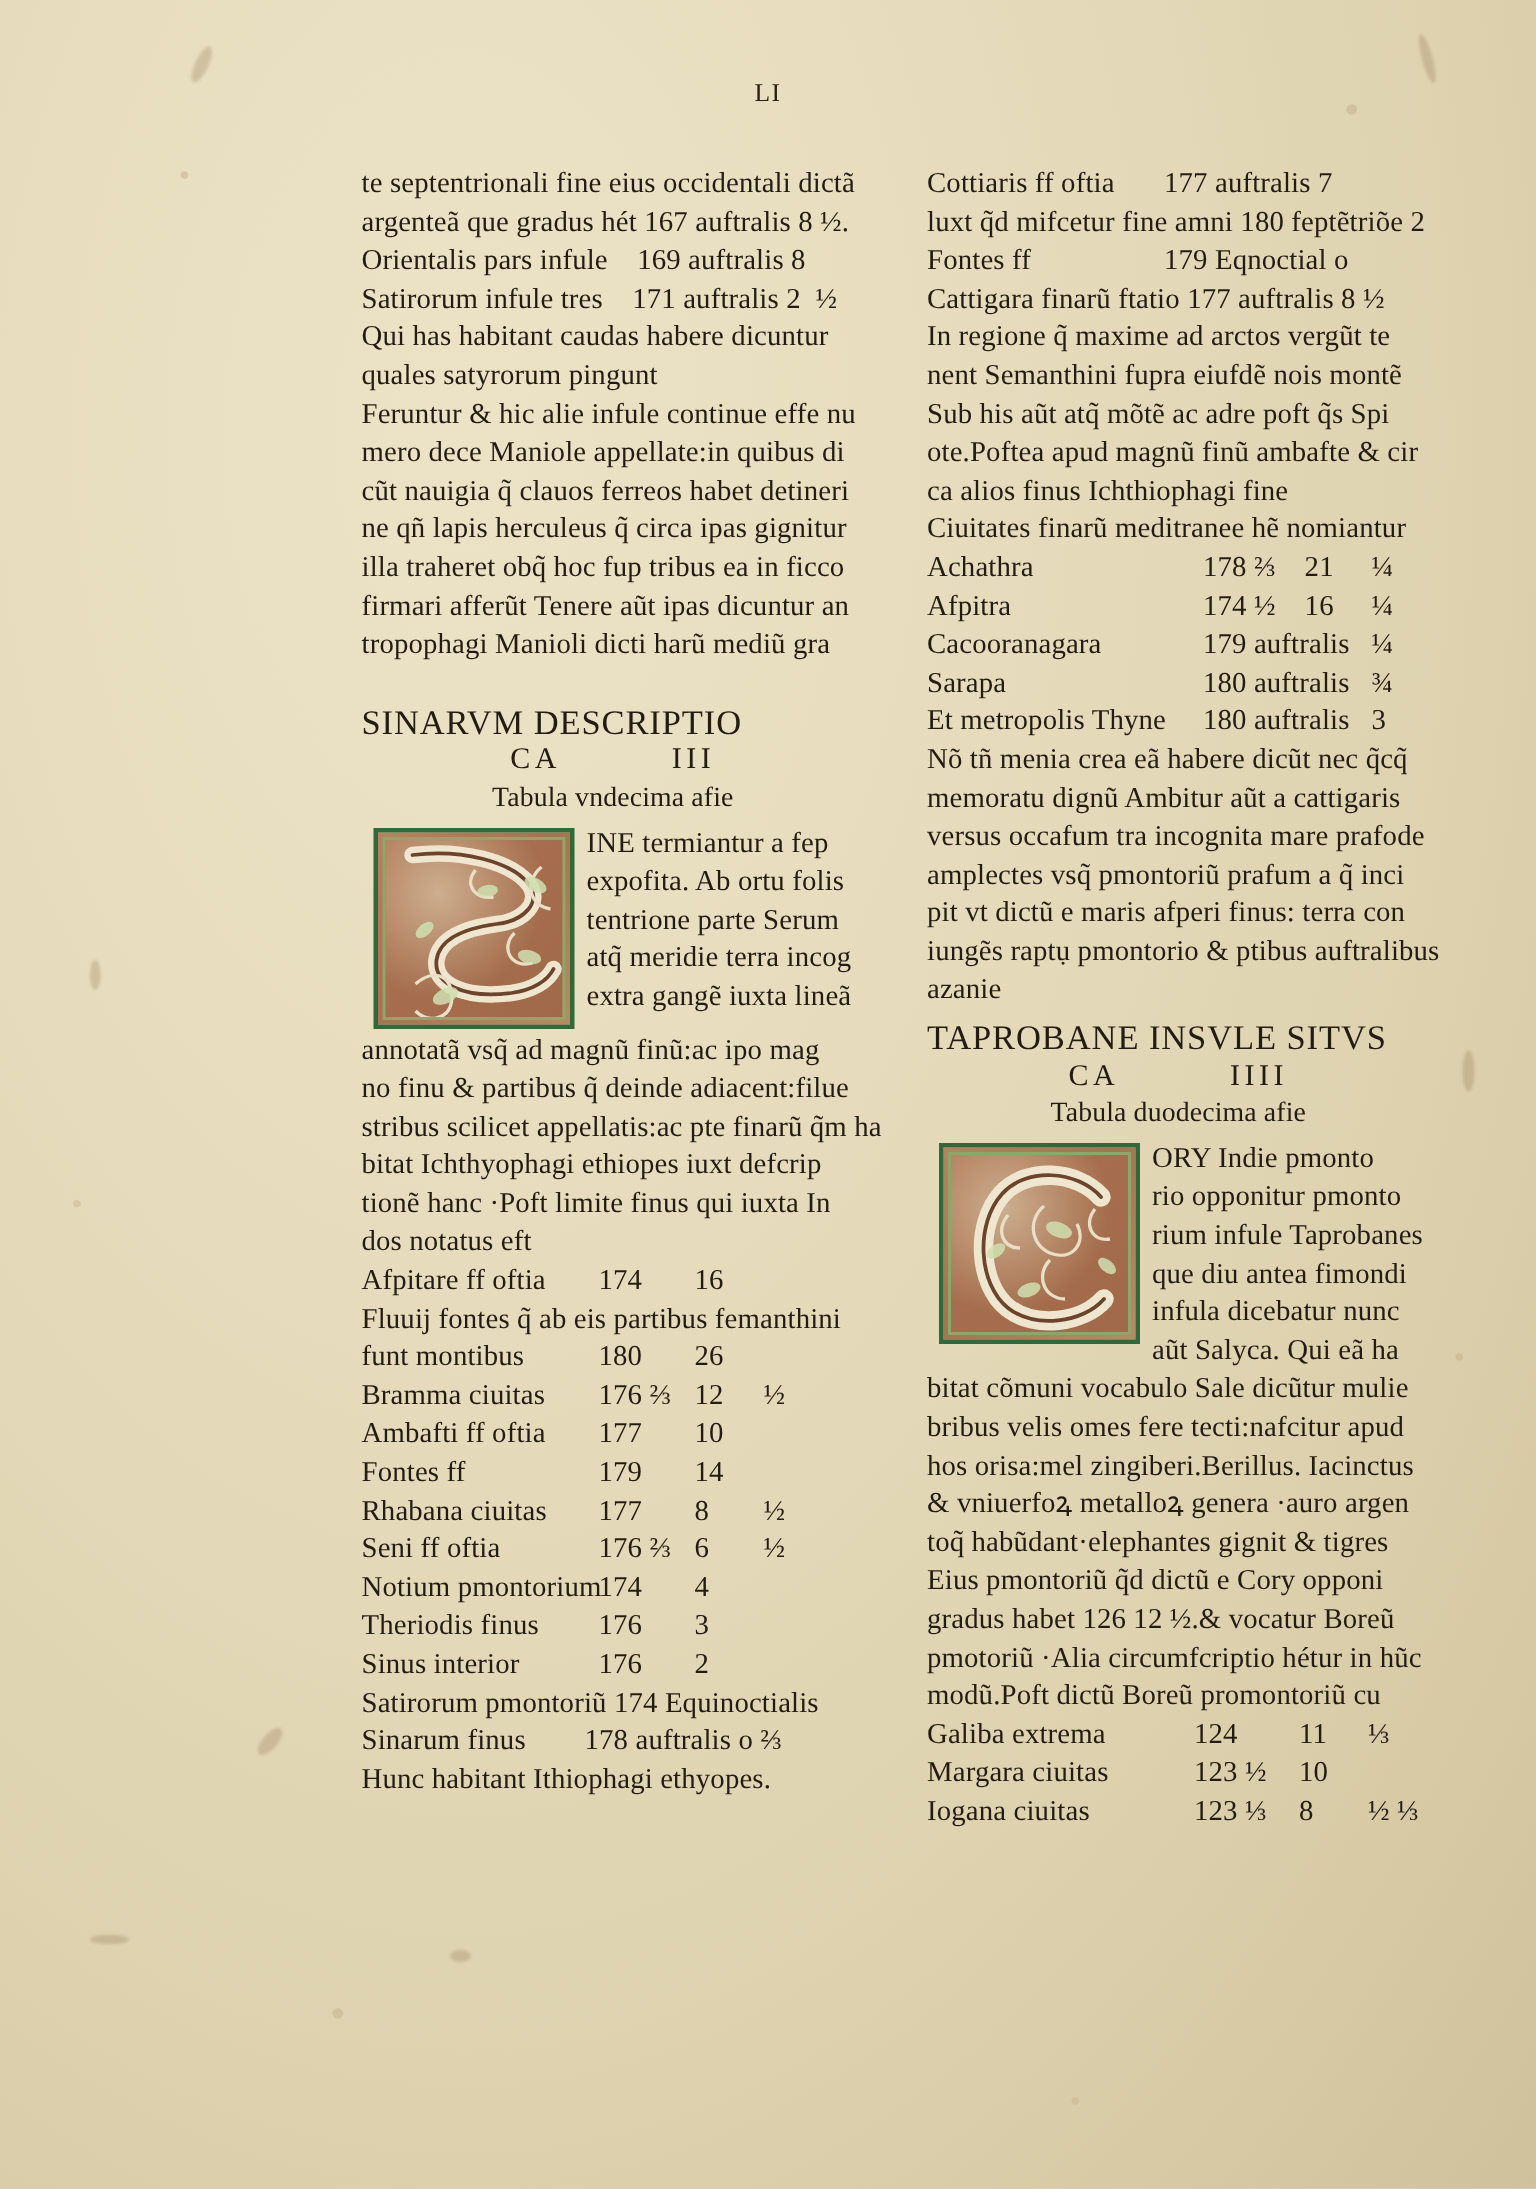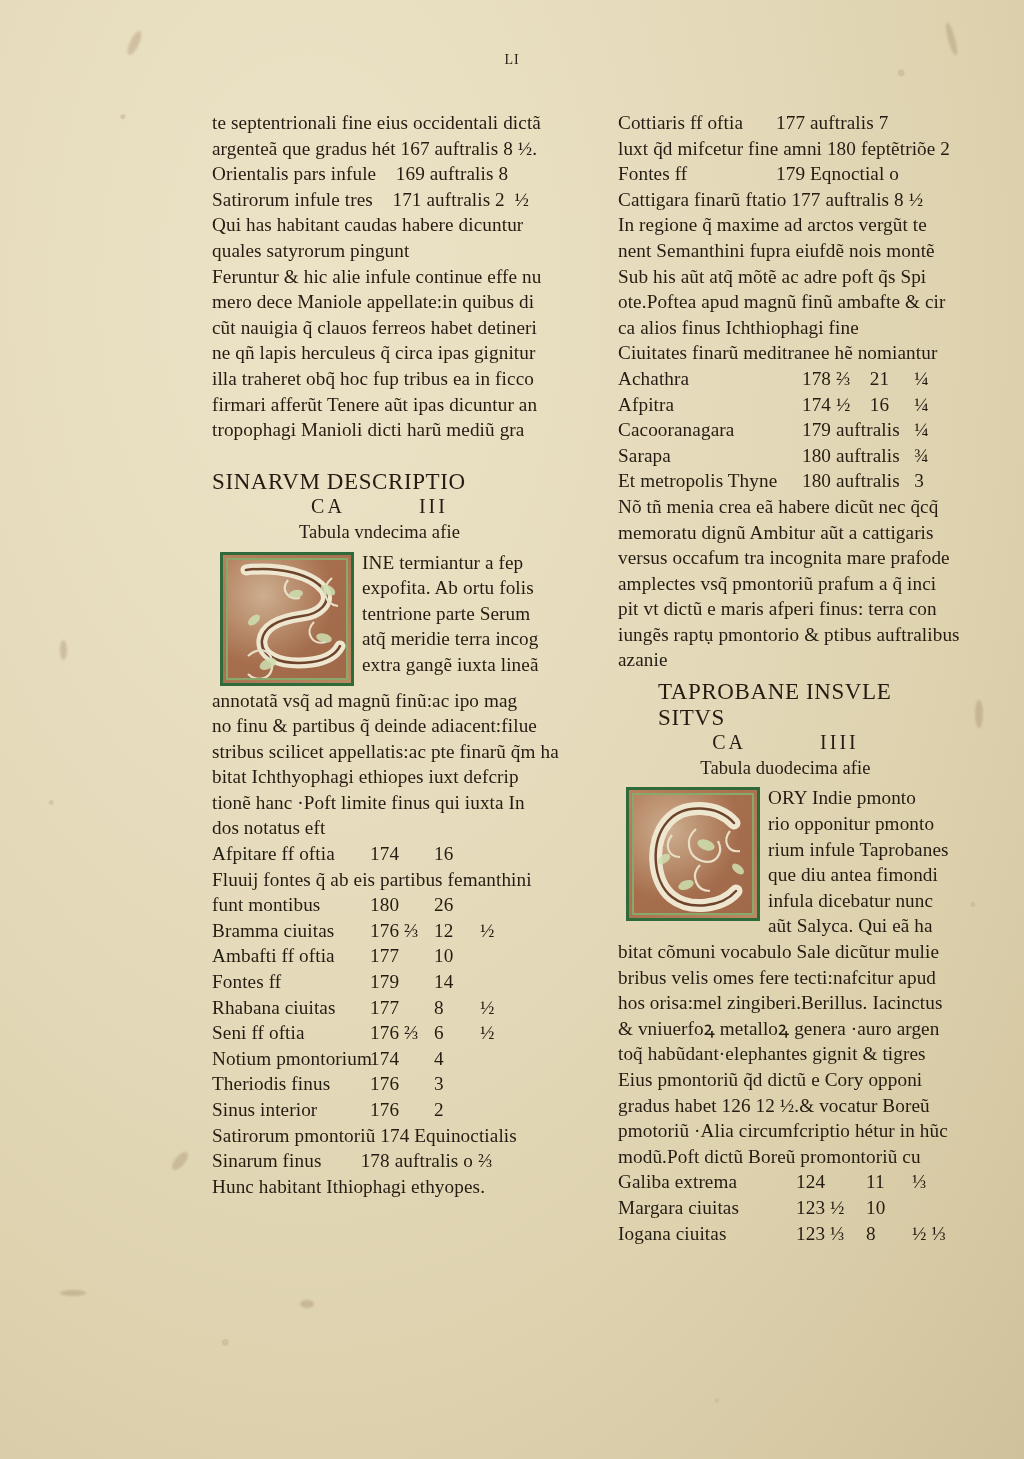--- a/index.html
+++ b/index.html
@@ -41,35 +41,35 @@
     background: rgba(119,88,48,.22);
     border-radius: 50%;
     filter: blur(1px);
   }
   .folio {
     position: absolute;
     top: 52px;
     left: 0;
     width: 1024px;
     text-align: center;
-    font-size: 14px;
+    font-size: 17px;
     letter-spacing: 1px;
     color: #2a2017;
     font-family: "Liberation Serif", serif;
   }
   .col {
     position: absolute;
     top: 110px;
     width: 335px;
     font-size: 19.2px;
     line-height: 25.6px;
     color: #241c12;
     letter-spacing: .1px;
   }
-  .col-left { left: 212px; }
+  .col-left { left: 241px; }
   .col-right { left: 618px; }
 
   .ln { white-space: pre; }
 
   .heading {
     margin-top: 22px;
     font-size: 23px;
     letter-spacing: .6px;
     color: #241c12;
   }
@@ -324,21 +324,21 @@
     <div>
       <div class="ln">Nõ tñ menia crea eã habere dicũt nec q̃cq̃</div>
       <div class="ln">memoratu dignũ Ambitur aũt a cattigaris</div>
       <div class="ln">versus occafum tra incognita mare prafode</div>
       <div class="ln">amplectes vsq̃ pmontoriũ prafum a q̃ inci</div>
       <div class="ln">pit vt dictũ e maris afperi finus: terra con</div>
       <div class="ln">iungẽs raptụ pmontorio &amp; ptibus auftralibus</div>
       <div class="ln">azanie</div>
     </div>
 
-    <div class="heading" style="margin-top:6px;margin-left:40px;">TAPROBANE INSVLE SITVS</div>
+    <div class="heading" style="margin-top:6px;">TAPROBANE INSVLE SITVS</div>
     <div class="ca-row heading-ca">
       <span>CA</span>
       <span>IIII</span>
     </div>
     <div class="heading-sub">Tabula duodecima afie</div>
 
     <div class="clearfix">
       <div class="initial">
         <div class="inner">
           <svg viewBox="0 0 128 128" width="128" height="128" aria-hidden="true">

